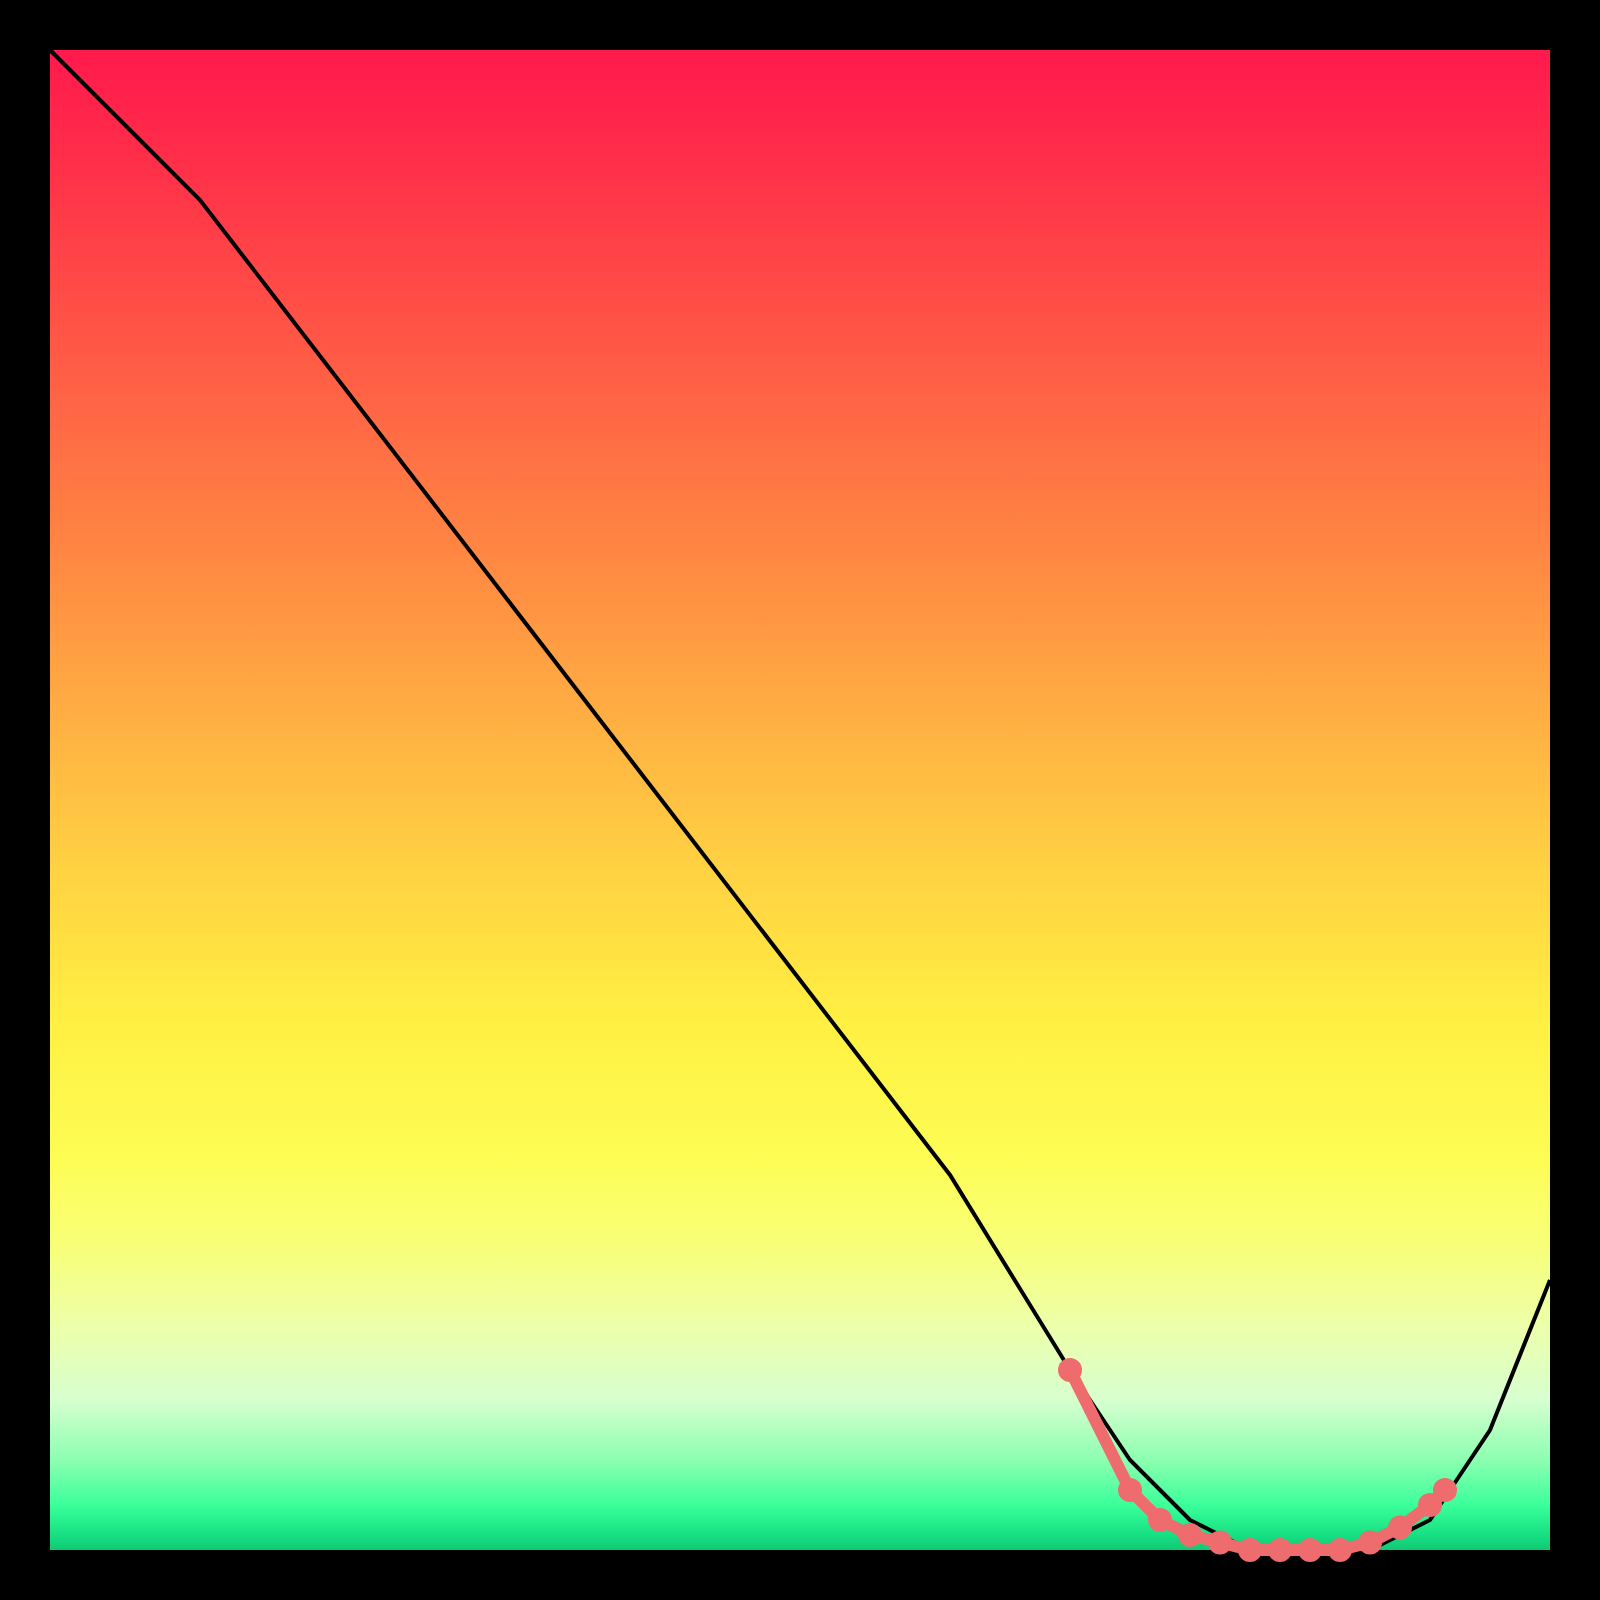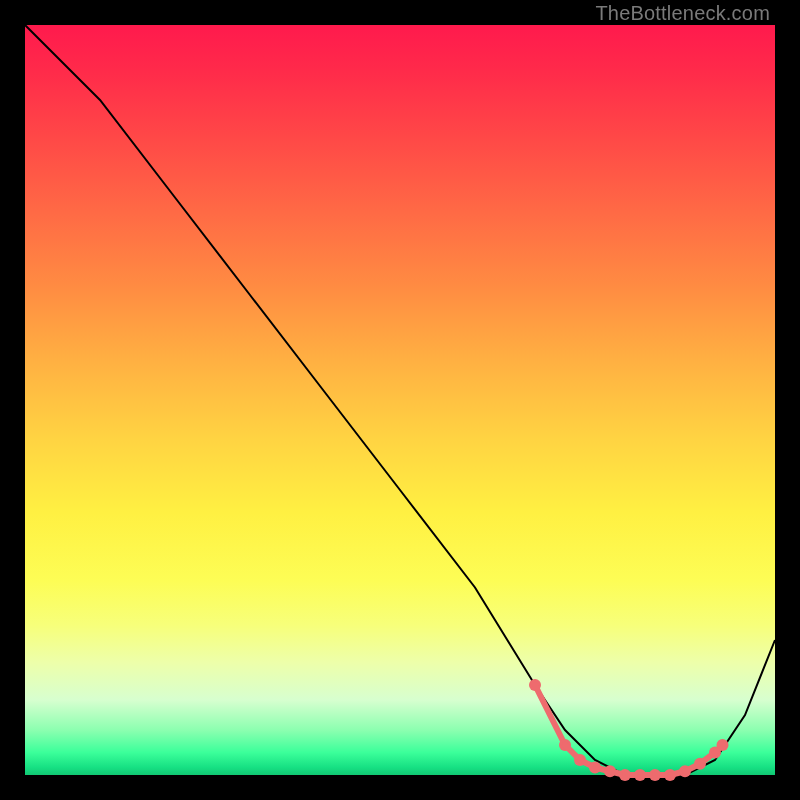--- a/index.html
+++ b/index.html
@@ -53,21 +53,20 @@
     overflow: visible;
   }
   .line { fill: none; stroke: #000; stroke-width: 2; }
   .dot { fill: #ee6b6e; }
   .dash { stroke: #ee6b6e; stroke-width: 6; stroke-linecap: round; }
 </style>
 </head>
 <body>
 
 <div class="frame">
-  <div class="attribution">TheBottleneck.com</div>
   <div class="plot-area">
     <svg class="curve" viewBox="0 0 750 750">
       <g id="line-group">
           <path d="M0.0 0.0 L45.0 45.0 L75.0 75.0 L150.0 172.5 L225.0 270.0 L300.0 367.5 L375.0 465.0 L450.0 562.5 L510.0 660.0 L540.0 705.0 L570.0 735.0 L600.0 750.0 L630.0 750.0 L660.0 750.0 L690.0 735.0 L720.0 690.0 L750.0 615.0" class="line"></path>
         </g>
       <g id="marker-group">
           <circle cx="510.00000000000006" cy="660" r="6" class="dot"></circle>
           <line x1="510.00000000000006" y1="660" x2="540" y2="720" class="dash"></line>
           <circle cx="540" cy="720" r="6" class="dot"></circle>
           <line x1="540" y1="720" x2="555" y2="735" class="dash"></line>

